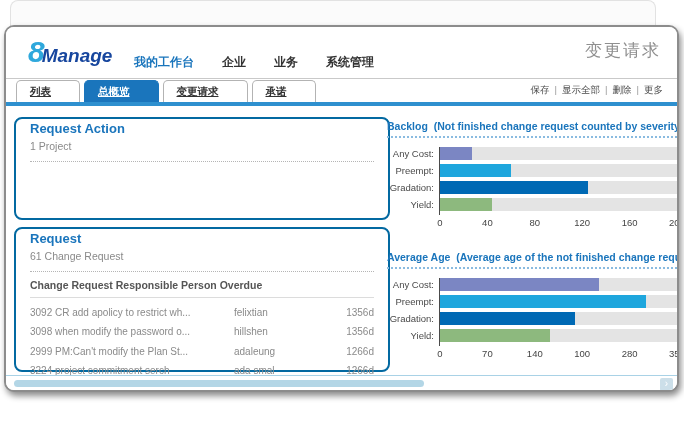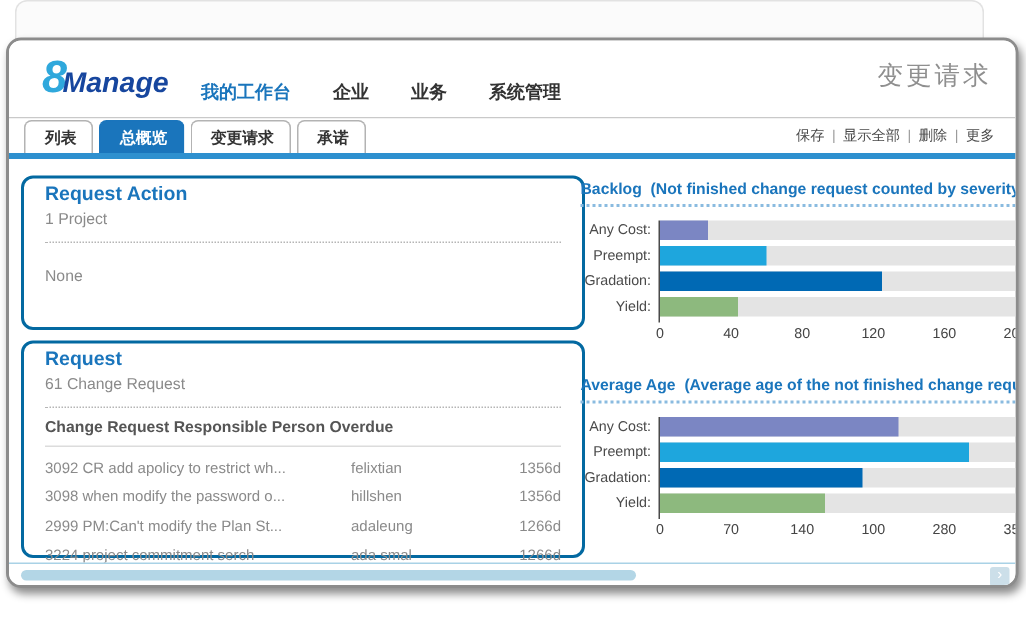--- a/index.html
+++ b/index.html
@@ -25,21 +25,21 @@
   .main-nav { position:absolute; left:128px; top:25px; white-space:nowrap; }
   .nav-item { font-size:12px; font-weight:bold; color:#333; margin-right:28px; cursor:pointer; }
   .nav-item.active { color:#1a75bc;margin-top:16px; }
   .page-title { position:absolute; right:16px; top:12px; font-size:17px; color:#8f8f8f; letter-spacing:2px; }
 
   
   .tabrow { position:relative; height:23px; background:#fff; flex:none; }
   .tabs { position:absolute; left:10px; bottom:0; display:flex; align-items:flex-end; }
   .tab { font-size:10.5px; font-weight:bold; color:#333; background:#fff;
     border:1px solid #b3b3b3; border-bottom:none; border-radius:5px 5px 0 0;
-    padding:4px 10px 3px 13px; margin-right:4px; cursor:pointer; white-space:nowrap; }
+    padding:4px 28px 3px 13px; margin-right:4px; cursor:pointer; white-space:nowrap;text-decoration:underline; }
   .tab.active { background:#1a75bc; border-color:#1a75bc; color:#fff; }
   .action-links { position:absolute; right:14px; top:5px; font-size:9.5px; color:#4a4a4a; white-space:nowrap; }
   .action-link { cursor:pointer; }
   .link-sep { color:#9a9a9a; margin:0 5px; }
 
   .bluestrip { height:4px; background:#2e90cf; flex:none; }
 
   
   .content { position:relative; flex:1; background:#fff; }
 
@@ -109,21 +109,20 @@
     </div>
 
     <div class="bluestrip"></div>
 
     <div class="content">
 
       <div class="panel panel-request">
         <div class="panel-title">Request Action</div>
         <div class="panel-sub">1 Project</div>
         <div class="dotted-div"></div>
-        <div class="panel-none">None</div>
       </div>
 
       <div class="panel panel-overdue">
         <div class="panel-title">Request</div>
         <div class="panel-sub">61 Change Request</div>
         <div class="dotted-div"></div>
         <div class="table-header">Change Request Responsible Person Overdue</div>
         <div id="overdue-rows">
             <div class="orow">
               <span class="c-req">3092 CR add apolicy to restrict wh...</span>

